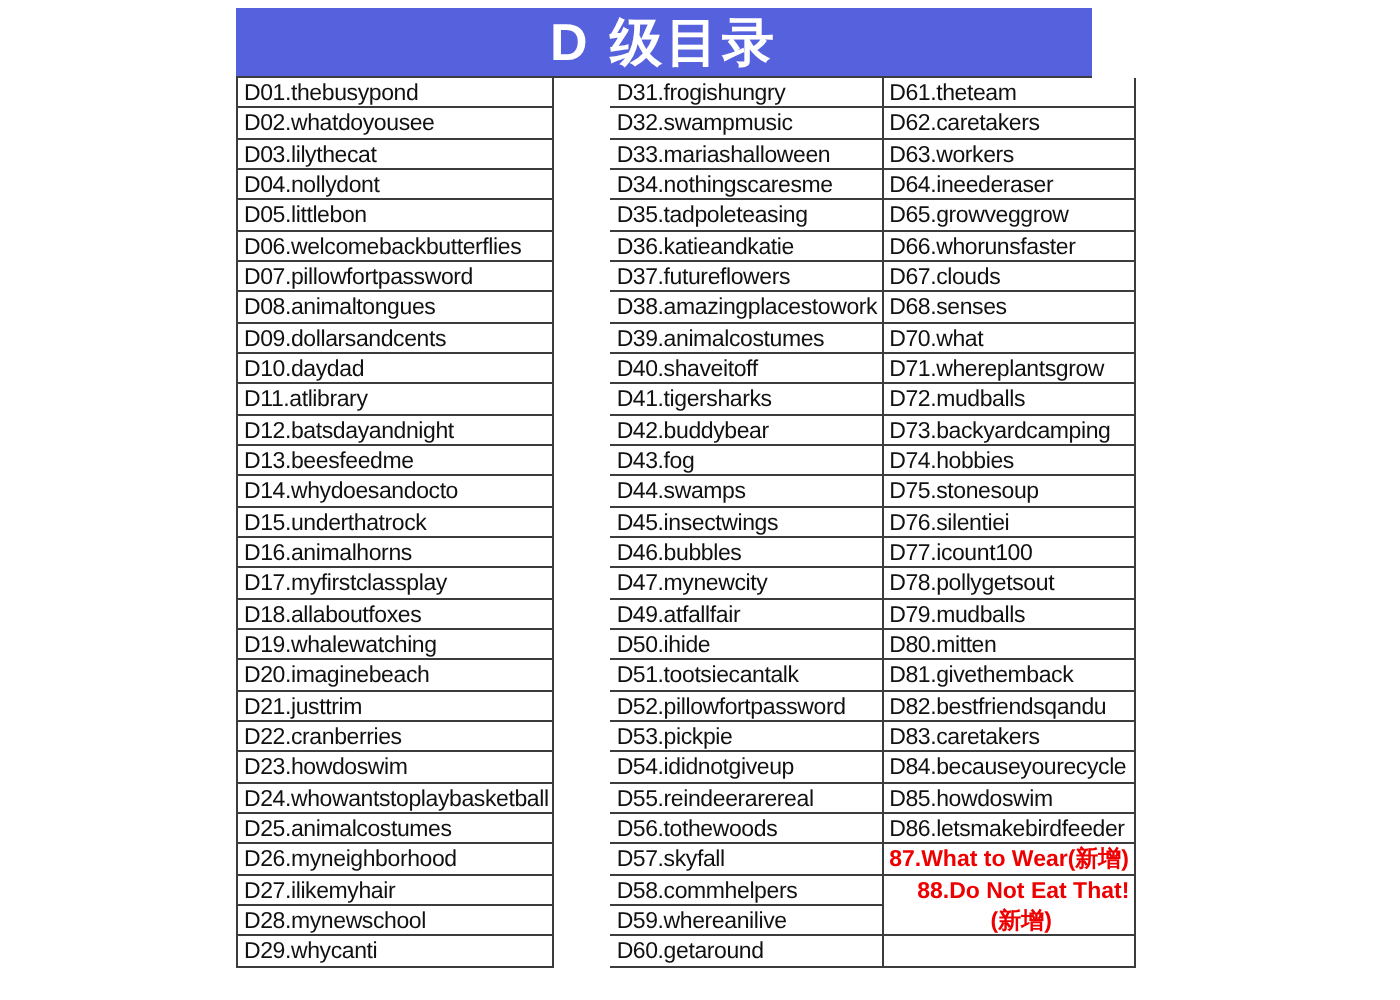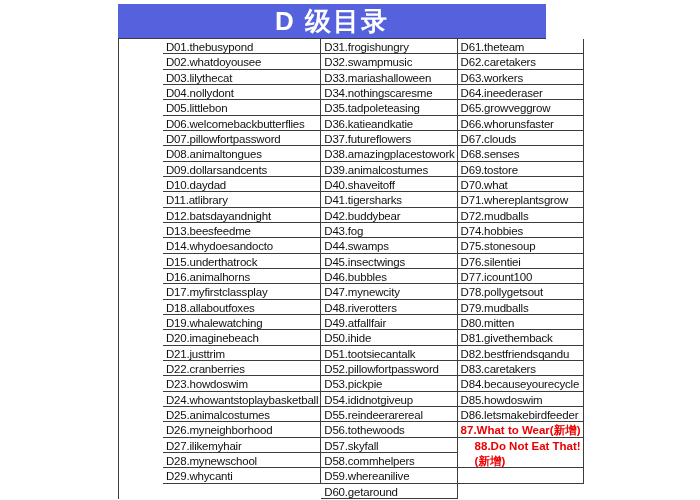--- a/index.html
+++ b/index.html
@@ -2,33 +2,33 @@
 <html style="--header-bg: #5661dd; --header-text: #ffffff; --cell-text: #111111; --red: #ee0000; --grid: #3c3c3c;"><head>
 <meta charset="utf-8">
 <style>
   html,body{margin:0;padding:0;background:#ffffff;}
   body{width:700px;height:500px;position:relative;overflow:hidden;
        font-family:"Liberation Sans","DejaVu Sans",sans-serif;}
   .catalog{position:absolute;left:118px;top:4px;width:428px;}
   .cat-header{height:34px;background:var(--header-bg,#5661dd);color:var(--header-text,#fff);
        display:flex;align-items:center;justify-content:center;
        font-size:26px;font-weight:bold;letter-spacing:2px;}
-  .cols{display:flex;border-left:1px solid var(--grid,#3c3c3c);border-top:1px solid var(--grid,#3c3c3c);padding-left:44px;}
+  .cols{display:flex;border-left:1px solid var(--grid,#3c3c3c);border-top:1px solid var(--grid,#3c3c3c);}
   .col{display:flex;flex-direction:column;}
   .col-0{width:160px;}
-  .col-1{width:157px;}
+  .col-1{width:157px;margin-left:28px;}
   .col-2{width:147px;}
   .cell{box-sizing:border-box;height:15.33px;line-height:14px;
        border-right:1px solid var(--grid,#3c3c3c);border-bottom:1px solid var(--grid,#3c3c3c);
        padding:1px 2px 0 3px;font-size:11.5px;color:var(--cell-text,#111);
        white-space:nowrap;overflow:hidden;letter-spacing:-0.2px;}
   .cell.double{height:30.66px;}
   .cell.red{color:var(--red,#ee0000);font-weight:bold;letter-spacing:0;}
   .cell .line{height:15px;line-height:15px;white-space:nowrap;overflow:hidden;margin-left:14px;}
-  .cell .line.right{text-align:left;padding-right:2px;}
+  .cell .line.right{text-align:center;padding-right:2px;}
 </style>
 </head>
 <body>
 
 <div class="catalog">
   <div class="cat-header">D 级目录</div>
   <div class="cols">
     <div class="col col-0">
         <div class="cell">D01.thebusypond</div>
         <div class="cell">D02.whatdoyousee</div>
@@ -71,21 +71,20 @@
         <div class="cell">D38.amazingplacestowork</div>
         <div class="cell">D39.animalcostumes</div>
         <div class="cell">D40.shaveitoff</div>
         <div class="cell">D41.tigersharks</div>
         <div class="cell">D42.buddybear</div>
         <div class="cell">D43.fog</div>
         <div class="cell">D44.swamps</div>
         <div class="cell">D45.insectwings</div>
         <div class="cell">D46.bubbles</div>
         <div class="cell">D47.mynewcity</div>
-        <div class="cell">D48.riverotters</div>
         <div class="cell">D49.atfallfair</div>
         <div class="cell">D50.ihide</div>
         <div class="cell">D51.tootsiecantalk</div>
         <div class="cell">D52.pillowfortpassword</div>
         <div class="cell">D53.pickpie</div>
         <div class="cell">D54.ididnotgiveup</div>
         <div class="cell">D55.reindeerarereal</div>
         <div class="cell">D56.tothewoods</div>
         <div class="cell">D57.skyfall</div>
         <div class="cell">D58.commhelpers</div>
@@ -94,24 +93,24 @@
       </div>
     <div class="col col-2">
         <div class="cell">D61.theteam</div>
         <div class="cell">D62.caretakers</div>
         <div class="cell">D63.workers</div>
         <div class="cell">D64.ineederaser</div>
         <div class="cell">D65.growveggrow</div>
         <div class="cell">D66.whorunsfaster</div>
         <div class="cell">D67.clouds</div>
         <div class="cell">D68.senses</div>
-        <div class="cell">D69.tostore</div>
         <div class="cell">D70.what</div>
         <div class="cell">D71.whereplantsgrow</div>
         <div class="cell">D72.mudballs</div>
+        <div class="cell">D73.backyardcamping</div>
         <div class="cell">D74.hobbies</div>
         <div class="cell">D75.stonesoup</div>
         <div class="cell">D76.silentiei</div>
         <div class="cell">D77.icount100</div>
         <div class="cell">D78.pollygetsout</div>
         <div class="cell">D79.mudballs</div>
         <div class="cell">D80.mitten</div>
         <div class="cell">D81.givethemback</div>
         <div class="cell">D82.bestfriendsqandu</div>
         <div class="cell">D83.caretakers</div>

